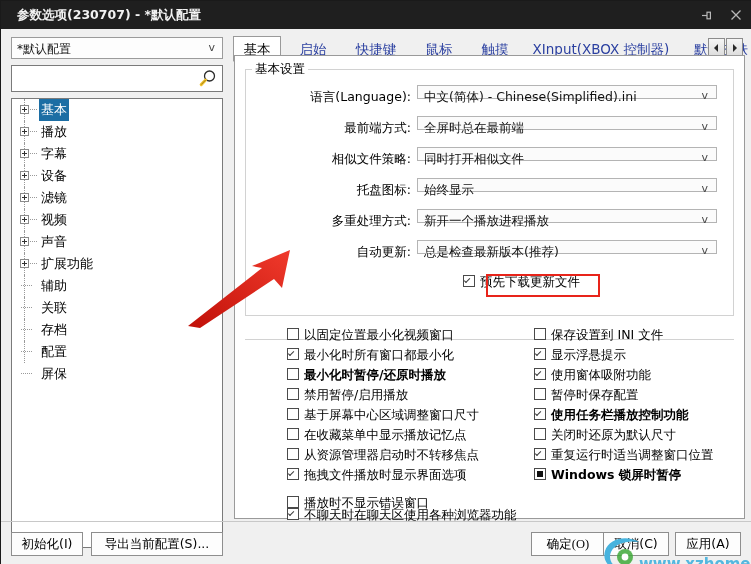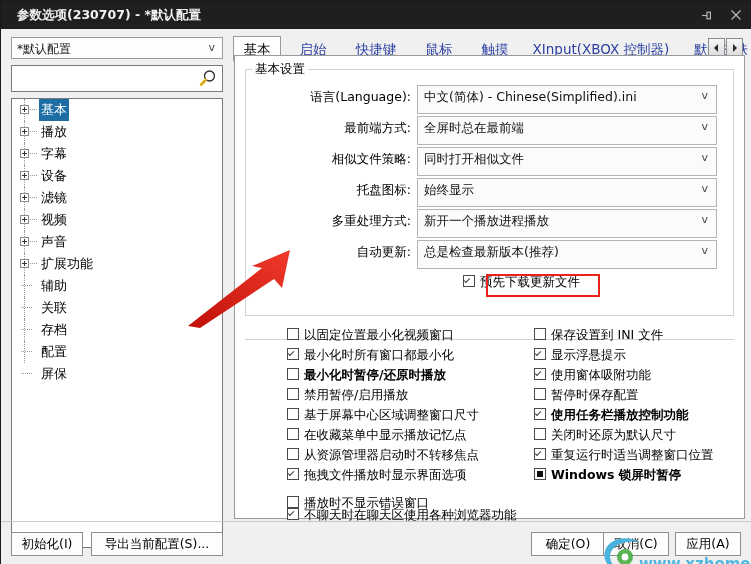--- a/index.html
+++ b/index.html
@@ -124,21 +124,21 @@
   #group-title{
     position:absolute;left:6px;top:-9px;background:#ffffff;
     padding:0 3px;font-size:12.5px;color:#000;
   }
   .frow{position:absolute;left:0;width:489px;height:26px;}
   .flabel{
     position:absolute;right:313px;top:4px;font-size:12.5px;color:#000;
     white-space:nowrap;
   }
   .fcombo{
-    position:absolute;left:182px;top:0;width:300px;height:29px;
+    position:absolute;left:182px;top:0;width:300px;height:14px;
     background:#fbfbfb;border:1px solid #b4b4b4;box-sizing:border-box;
   }
   .fcombo .val{
     position:absolute;left:6px;top:3px;font-size:12.5px;color:#111;white-space:nowrap;
   }
   .fcombo .caret{right:8px;top:3px;}
   
   #highlight-box{
     position:absolute;left:251px;top:218px;width:114px;height:23px;
     border:2px solid #e8241a;box-sizing:border-box;
@@ -175,21 +175,21 @@
   }
   .btn{
     position:absolute;height:24px;
     background:#fdfdfd;border:1px solid #8e8e8e;box-sizing:border-box;
     font-size:12.5px;color:#000;
     display:flex;align-items:center;justify-content:center;
     white-space:nowrap;
   }
   #btn-init{left:10px;top:503px;width:72px;}
   #btn-export{left:90px;top:503px;width:132px;}
-  #btn-ok{left:530px;top:503px;width:74px;}
+  #btn-ok{left:530px;top:503px;width:74px;font-family:Liberation Serif, serif;}
   #btn-cancel{left:602px;top:503px;width:66px;}
   #btn-apply{left:674px;top:503px;width:66px;}
   
   #watermark{
     position:absolute;left:600px;top:500px;width:151px;height:50px;
     z-index:20;pointer-events:none;
   }
   #wm-text{
     position:absolute;left:36px;top:2px;font-size:21px;font-weight:bold;
     color:#3fa93a;white-space:nowrap;

